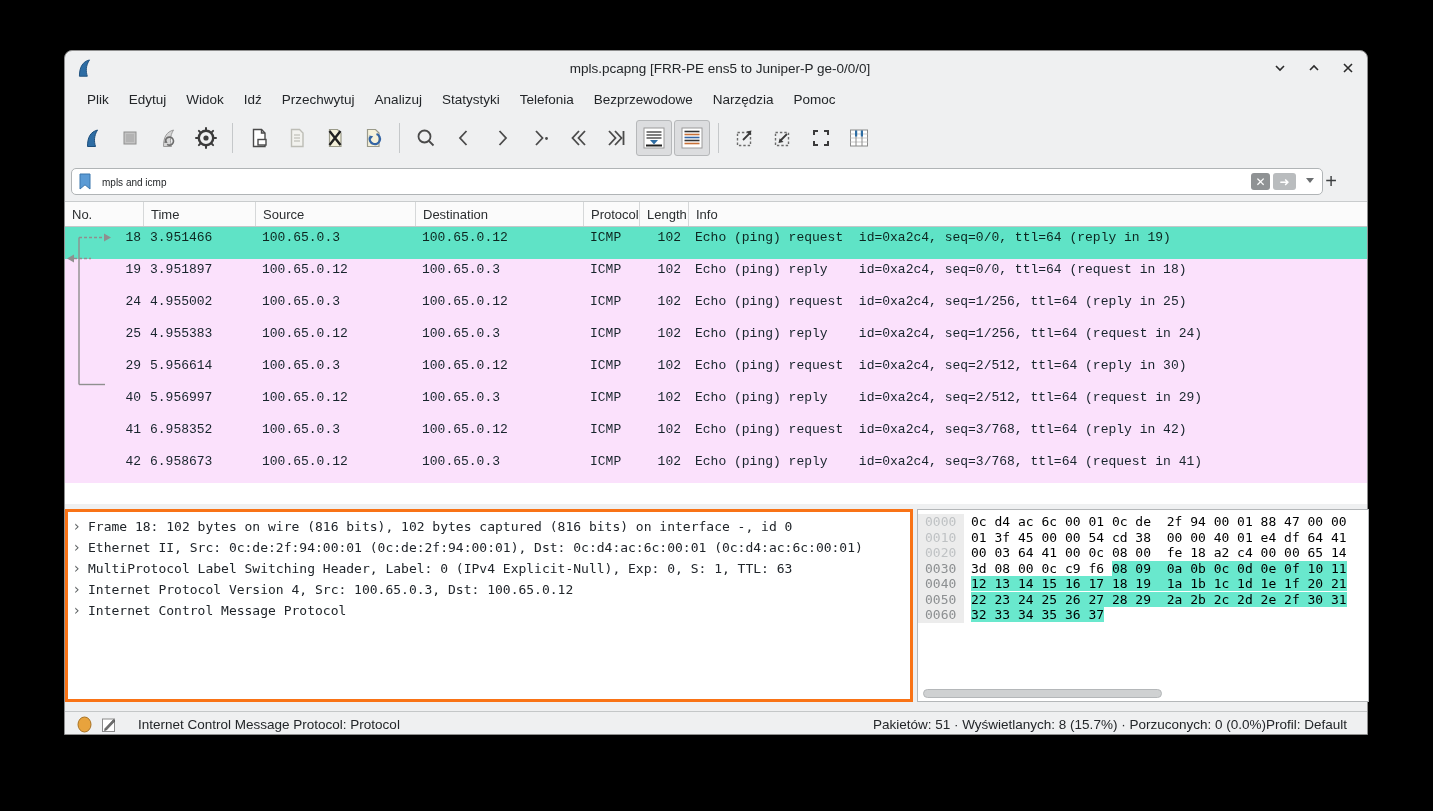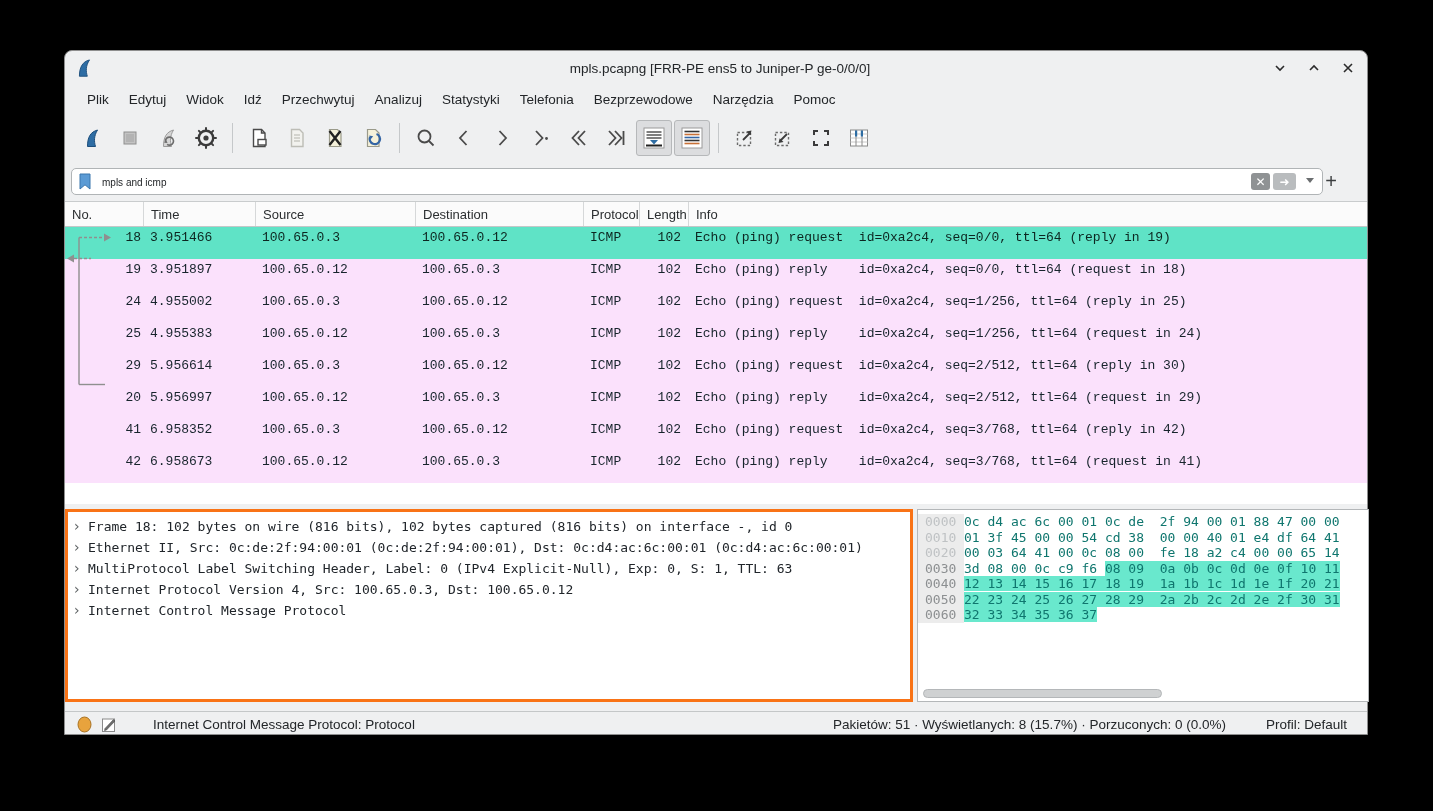--- a/index.html
+++ b/index.html
@@ -56,31 +56,31 @@
   .dline{height:21px;line-height:21px;font-family:"DejaVu Sans Mono",monospace;font-size:13px;color:#20252a;
     white-space:pre;padding-left:6px;}
   .dline:first-child{margin-top:4px;}
   .dchev{display:inline-block;width:14px;color:#5c6062;font-family:"DejaVu Sans",sans-serif;font-size:14px;}
   .hex-pane{position:absolute;left:852px;top:458px;width:452px;height:193px;background:#fff;
     border:1px solid #b4b7b9;box-sizing:border-box;overflow:hidden;}
   .hexlines{padding-top:4px;}
   .hexline{height:15.5px;line-height:15.5px;font-family:"DejaVu Sans Mono",monospace;font-size:13px;white-space:pre;}
   .off{display:inline-block;width:46px;background:#ececec;padding-left:7px;box-sizing:border-box;color:#8c8f91;}
   .off.dim{color:#bfc2c4;}
-  .hb{color:#0f766e;}
+  .hb{margin-left:7px;color:#000000;}
   .hl{background:var(--hl);}
   .hscroll{position:absolute;left:2px;right:2px;bottom:3px;height:9px;}
   .hthumb{position:absolute;left:3px;top:0;width:239px;height:9px;background:#cfd1d2;border:1px solid #b4b7b9;
     border-radius:5px;box-sizing:border-box;}
   
   .statusbar{position:absolute;left:0;top:660px;right:0;height:25px;border-top:1px solid #c4c7c8;
     display:flex;align-items:center;font-size:13.5px;color:#232629;}
   .sb-left{display:flex;align-items:center;gap:9px;margin-left:12px;}
-  .sb-text{margin-left:36px;}
-  .sb-right{position:absolute;right:20px;display:flex;gap:40px;}
+  .sb-text{margin-left:21px;}
+  .sb-right{position:absolute;right:20px;display:flex;}
   svg{display:block;}
 </style>
 </head>
 <body>
 
 <div class="window">
 
   <div class="titlebar">
     <span class="tb-logo">
       <svg width="22" height="24" viewBox="0 0 24 24">
@@ -325,21 +325,21 @@
       <div class="prow">
         <span class="pc pc-no">29</span>
         <span class="pc">5.956614</span>
         <span class="pc">100.65.0.3</span>
         <span class="pc">100.65.0.12</span>
         <span class="pc">ICMP</span>
         <span class="pc pc-len">102</span>
         <span class="pc">Echo (ping) request  id=0xa2c4, seq=2/512, ttl=64 (reply in 30)</span>
       </div>
       <div class="prow">
-        <span class="pc pc-no">20</span>
+        <span class="pc pc-no">40</span>
         <span class="pc">5.956997</span>
         <span class="pc">100.65.0.12</span>
         <span class="pc">100.65.0.3</span>
         <span class="pc">ICMP</span>
         <span class="pc pc-len">102</span>
         <span class="pc">Echo (ping) reply    id=0xa2c4, seq=2/512, ttl=64 (request in 29)</span>
       </div>
       <div class="prow">
         <span class="pc pc-no">41</span>
         <span class="pc">6.958352</span>

